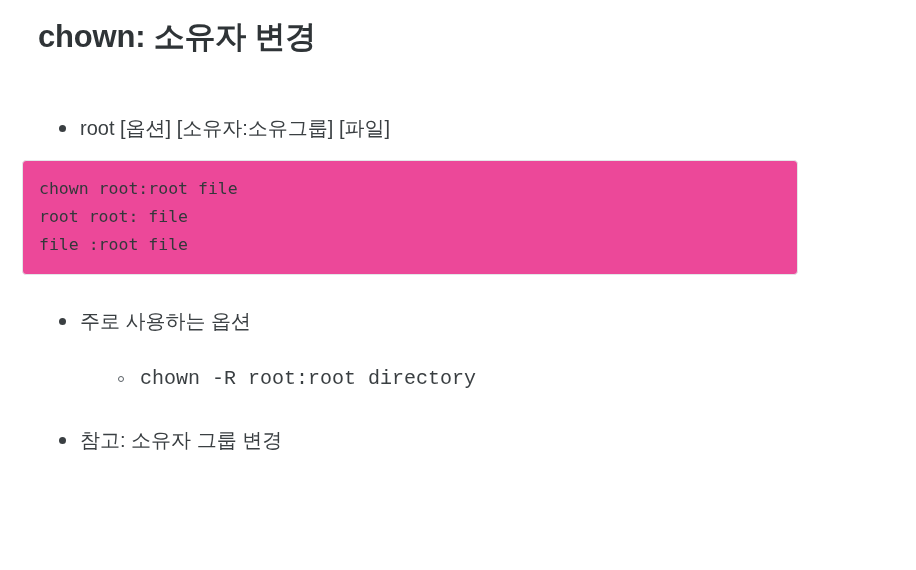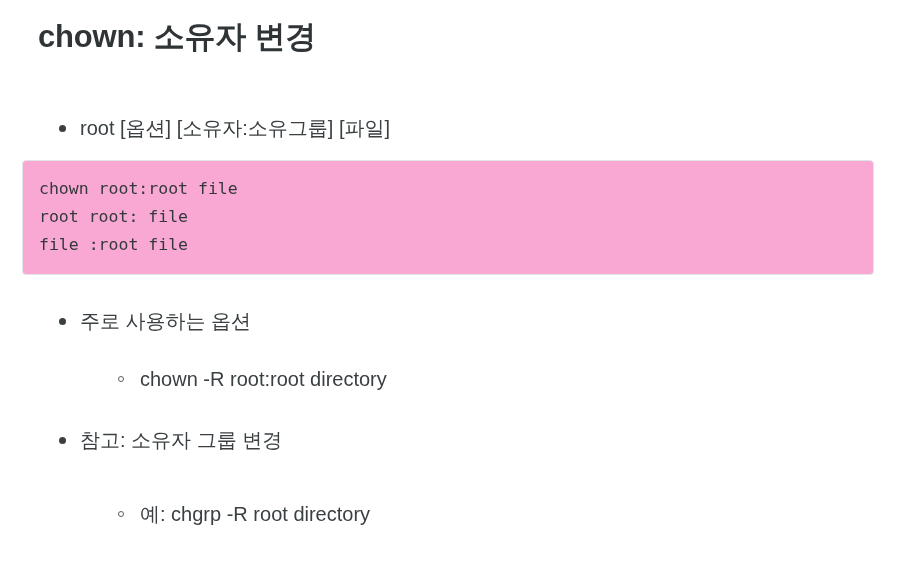--- a/index.html
+++ b/index.html
@@ -61,40 +61,41 @@
     list-style: none;
     margin: 0;
     padding: 0;
   }
   li.bullet-2 {
     position: relative;
     padding-left: 140px;
     font-size: 20px;
     line-height: 30px;
     color: #3a3f42;
+    font-family: Liberation Mono, monospace;
   }
   li.bullet-2 > .marker-circle {
     position: absolute;
     left: 118px;
     top: 12px;
     width: 6px;
     height: 6px;
     border-radius: 50%;
     border: 1.4px solid #5a6066;
     background: transparent;
     box-sizing: border-box;
   }
 
   .row-first-bullet { margin-top: 30px; }
 
   .code-block {
     box-sizing: border-box;
     margin: 17px 18px 0 22px;
-    width: 852px;
-    background: #f9a8d4;
+    width: 776px;
+    background: #ec4899;
     border: 1px solid #e3e6e8;
     border-radius: 4px;
     padding: 14px 16px 15px 16px;
   }
   .code-line {
     font-family: "DejaVu Sans Mono", "Liberation Mono", monospace;
     font-size: 16.5px;
     line-height: 28px;
     color: #33383b;
     white-space: pre;
@@ -152,19 +153,15 @@
   <ul class="level-1">
     <li class="bullet-1">
       <span class="marker-disc"></span>
       <span>참고: 소유자 그룹 변경</span>
     </li>
   </ul>
 
   <div class="spacer-e"></div>
 
   <ul class="level-2">
-    <li class="bullet-2" style="margin-top:22px;">
-      <span class="marker-circle"></span>
-      <span>예: chgrp -R root directory</span>
-    </li>
   </ul>
 
 </div>
 
 </body></html>

